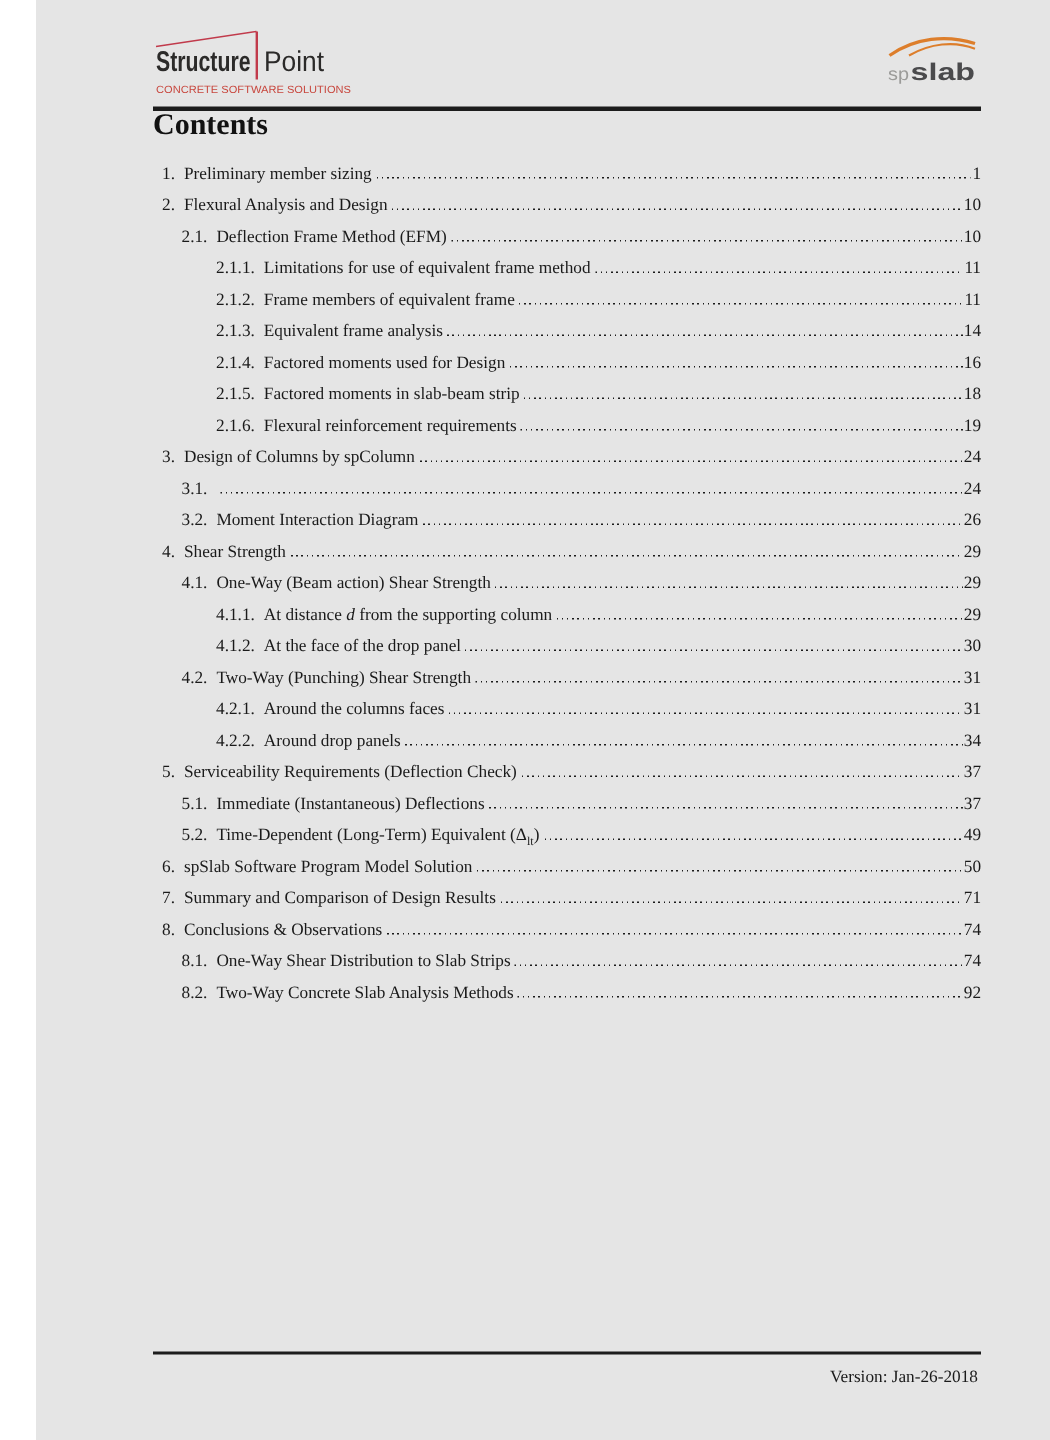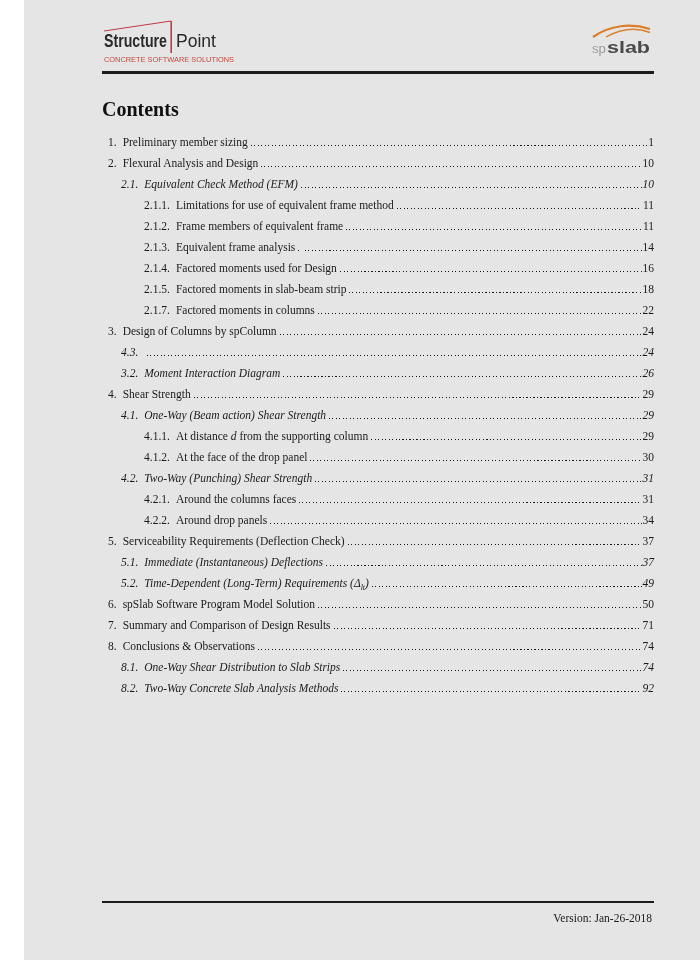--- a/index.html
+++ b/index.html
@@ -29,21 +29,21 @@
     top: 71px;
     left: 78px;
     width: 552px;
     height: 3px;
     background: #1c1c1c;
   }
 
   
   main {
     position: absolute;
-    top: 98px;
+    top: 72px;
     left: 78px;
     width: 552px;
   }
   h1.contents-title {
     font-family: "Liberation Serif", serif;
     font-size: 20px;
     font-weight: bold;
     margin: 0 0 11px 0;
     color: #111111;
   }
@@ -52,21 +52,21 @@
   .toc-row {
     display: flex;
     align-items: baseline;
     height: 21px;
     line-height: 21px;
     font-size: 11.5px;
     white-space: nowrap;
     cursor: pointer;
   }
   .toc-row.level-1 { padding-left: 6px; }
-  .toc-row.level-2 { padding-left: 19px; font-style: italic; }
+  .toc-row.level-2 { padding-left: 19px; }
   .toc-row.level-3 { padding-left: 42px; }
   .toc-num { margin-right: 6px; }
   .toc-label sub { font-size: 8px; line-height: 0; }
   .toc-leader {
     flex: 1;
     height: 1px;
     margin: 0 1px 0 3px;
     background-image: repeating-linear-gradient(to right, #1a1a1a 0 1px, transparent 1px 3.5px);
     background-repeat: repeat-x;
   }
@@ -126,21 +126,21 @@
           <span class="toc-page">1</span>
         </div>
         <div class="toc-row level-1">
           <span class="toc-num">2.</span>
           <span class="toc-label">Flexural Analysis and Design</span>
           <span class="toc-leader"></span>
           <span class="toc-page">10</span>
         </div>
         <div class="toc-row level-2">
           <span class="toc-num">2.1.</span>
-          <span class="toc-label">Equivalent Check Method (EFM)</span>
+          <span class="toc-label">Deflection Frame Method (EFM)</span>
           <span class="toc-leader"></span>
           <span class="toc-page">10</span>
         </div>
         <div class="toc-row level-3">
           <span class="toc-num">2.1.1.</span>
           <span class="toc-label">Limitations for use of equivalent frame method</span>
           <span class="toc-leader"></span>
           <span class="toc-page">11</span>
         </div>
         <div class="toc-row level-3">
@@ -161,33 +161,33 @@
           <span class="toc-leader"></span>
           <span class="toc-page">16</span>
         </div>
         <div class="toc-row level-3">
           <span class="toc-num">2.1.5.</span>
           <span class="toc-label">Factored moments in slab-beam strip</span>
           <span class="toc-leader"></span>
           <span class="toc-page">18</span>
         </div>
         <div class="toc-row level-3">
-          <span class="toc-num">2.1.7.</span>
-          <span class="toc-label">Factored moments in columns</span>
-          <span class="toc-leader"></span>
-          <span class="toc-page">22</span>
+          <span class="toc-num">2.1.6.</span>
+          <span class="toc-label">Flexural reinforcement requirements</span>
+          <span class="toc-leader"></span>
+          <span class="toc-page">19</span>
         </div>
         <div class="toc-row level-1">
           <span class="toc-num">3.</span>
           <span class="toc-label">Design of Columns by spColumn</span>
           <span class="toc-leader"></span>
           <span class="toc-page">24</span>
         </div>
         <div class="toc-row level-2">
-          <span class="toc-num">4.3.</span>
+          <span class="toc-num">3.1.</span>
           <span class="toc-leader"></span>
           <span class="toc-page">24</span>
         </div>
         <div class="toc-row level-2">
           <span class="toc-num">3.2.</span>
           <span class="toc-label">Moment Interaction Diagram</span>
           <span class="toc-leader"></span>
           <span class="toc-page">26</span>
         </div>
         <div class="toc-row level-1">
@@ -239,21 +239,21 @@
           <span class="toc-page">37</span>
         </div>
         <div class="toc-row level-2">
           <span class="toc-num">5.1.</span>
           <span class="toc-label">Immediate (Instantaneous) Deflections</span>
           <span class="toc-leader"></span>
           <span class="toc-page">37</span>
         </div>
         <div class="toc-row level-2">
           <span class="toc-num">5.2.</span>
-          <span class="toc-label"><span>Time-Dependent (Long-Term) Requirements (Δ</span><sub>lt</sub><span>)</span></span>
+          <span class="toc-label"><span>Time-Dependent (Long-Term) Equivalent (Δ</span><sub>lt</sub><span>)</span></span>
           <span class="toc-leader"></span>
           <span class="toc-page">49</span>
         </div>
         <div class="toc-row level-1">
           <span class="toc-num">6.</span>
           <span class="toc-label">spSlab Software Program Model Solution</span>
           <span class="toc-leader"></span>
           <span class="toc-page">50</span>
         </div>
         <div class="toc-row level-1">

